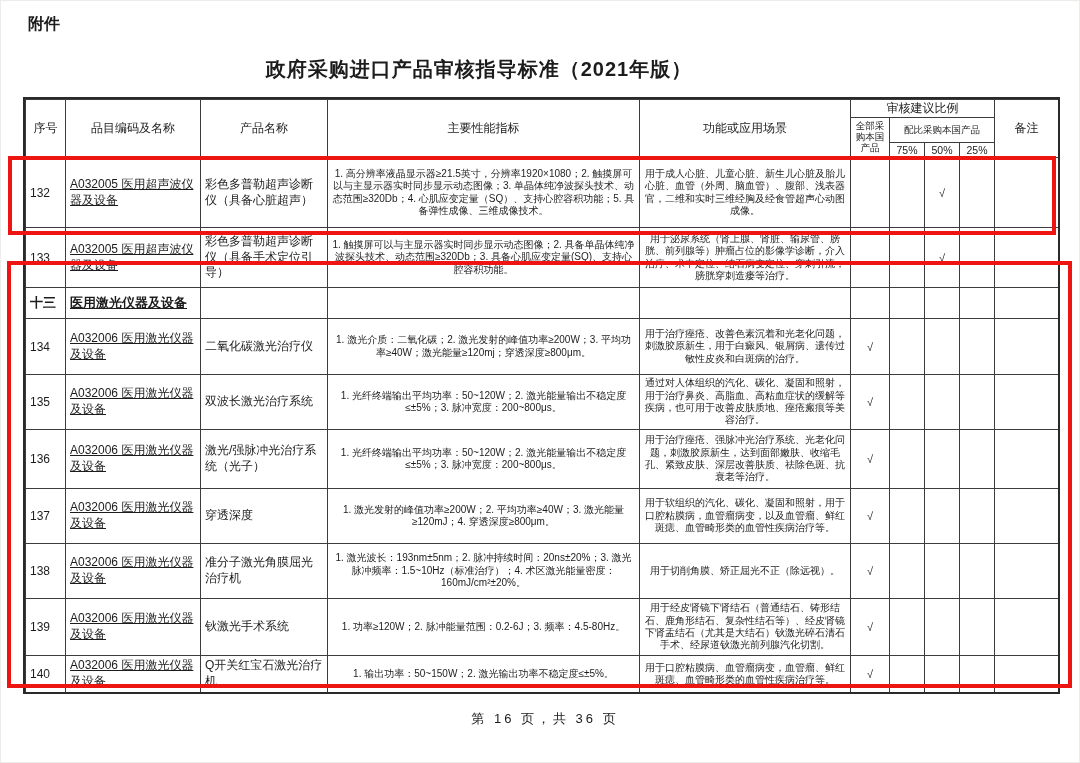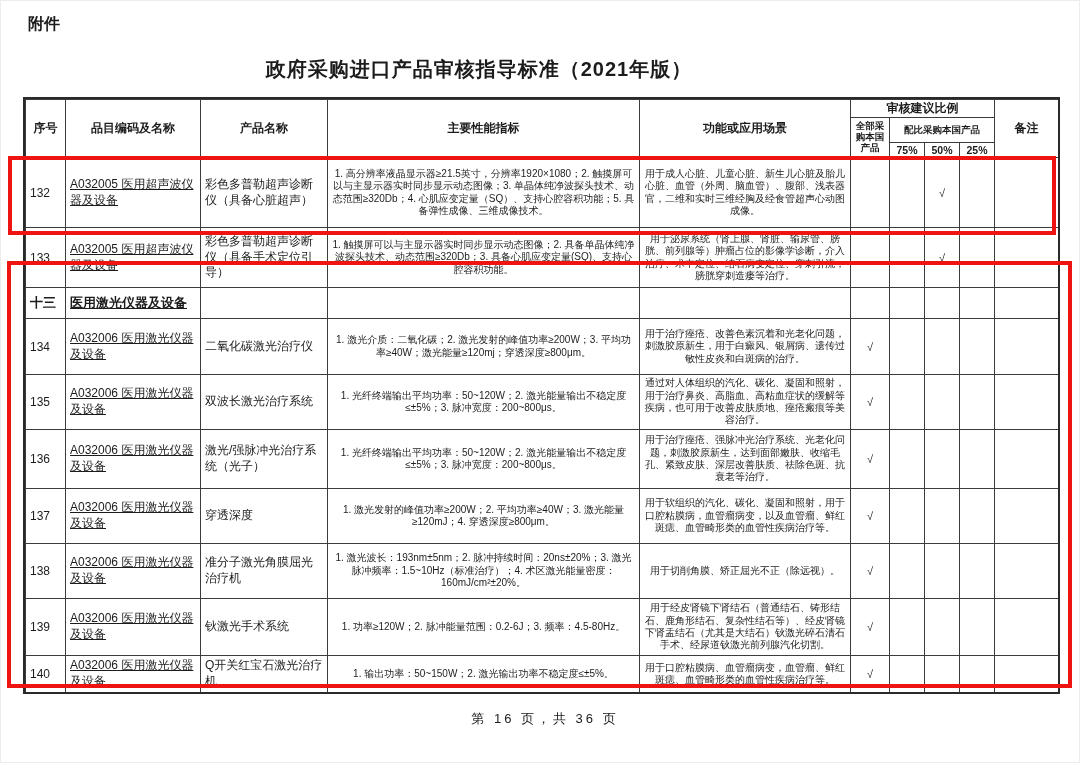--- a/index.html
+++ b/index.html
@@ -9,21 +9,21 @@
     overflow:hidden;
   }
   .page-edge{position:absolute;inset:0;border:1px solid #ececea;pointer-events:none;}
   .attachment{position:absolute;left:28px;top:14px;font-size:16px;font-weight:bold;}
   .doc-title{position:absolute;left:16px;top:56px;width:910px;text-align:center;
     font-size:20px;font-weight:bold;letter-spacing:1px;margin-left:8px;}
   .table-wrap{position:absolute;left:23px;top:97px;width:1033px;height:593px;
     border:2px solid #2a2a2a;overflow:hidden;background:#fff;}
   table{border-collapse:collapse;table-layout:fixed;width:1033px;}
   th,td{border:1px solid #3c3c3c;padding:1px 4px;overflow:hidden;vertical-align:middle;}
-  th{font-size:12px;font-weight:bold;text-align:center;padding:0 1px;}
+  th{font-size:12px;font-weight:normal;text-align:center;padding:0 1px;}
   th.sub{font-size:9.5px;line-height:1.15;}
   th.pct{font-size:10.5px;}
   td.c-seq{font-size:12px;}
   td.c-code{font-size:12px;line-height:1.3;text-decoration:underline;}
   td.c-product{font-size:12px;line-height:1.3;}
   td.c-perf,td.c-app{font-size:10px;line-height:1.24;text-align:center;}
   td.c-check{text-align:center;font-size:11px;padding:0;}
   td.c-remark{font-size:11px;}
   tr.section-row td{font-weight:bold;font-size:13px;}
   tbody tr:nth-child(1){height:70px;}

